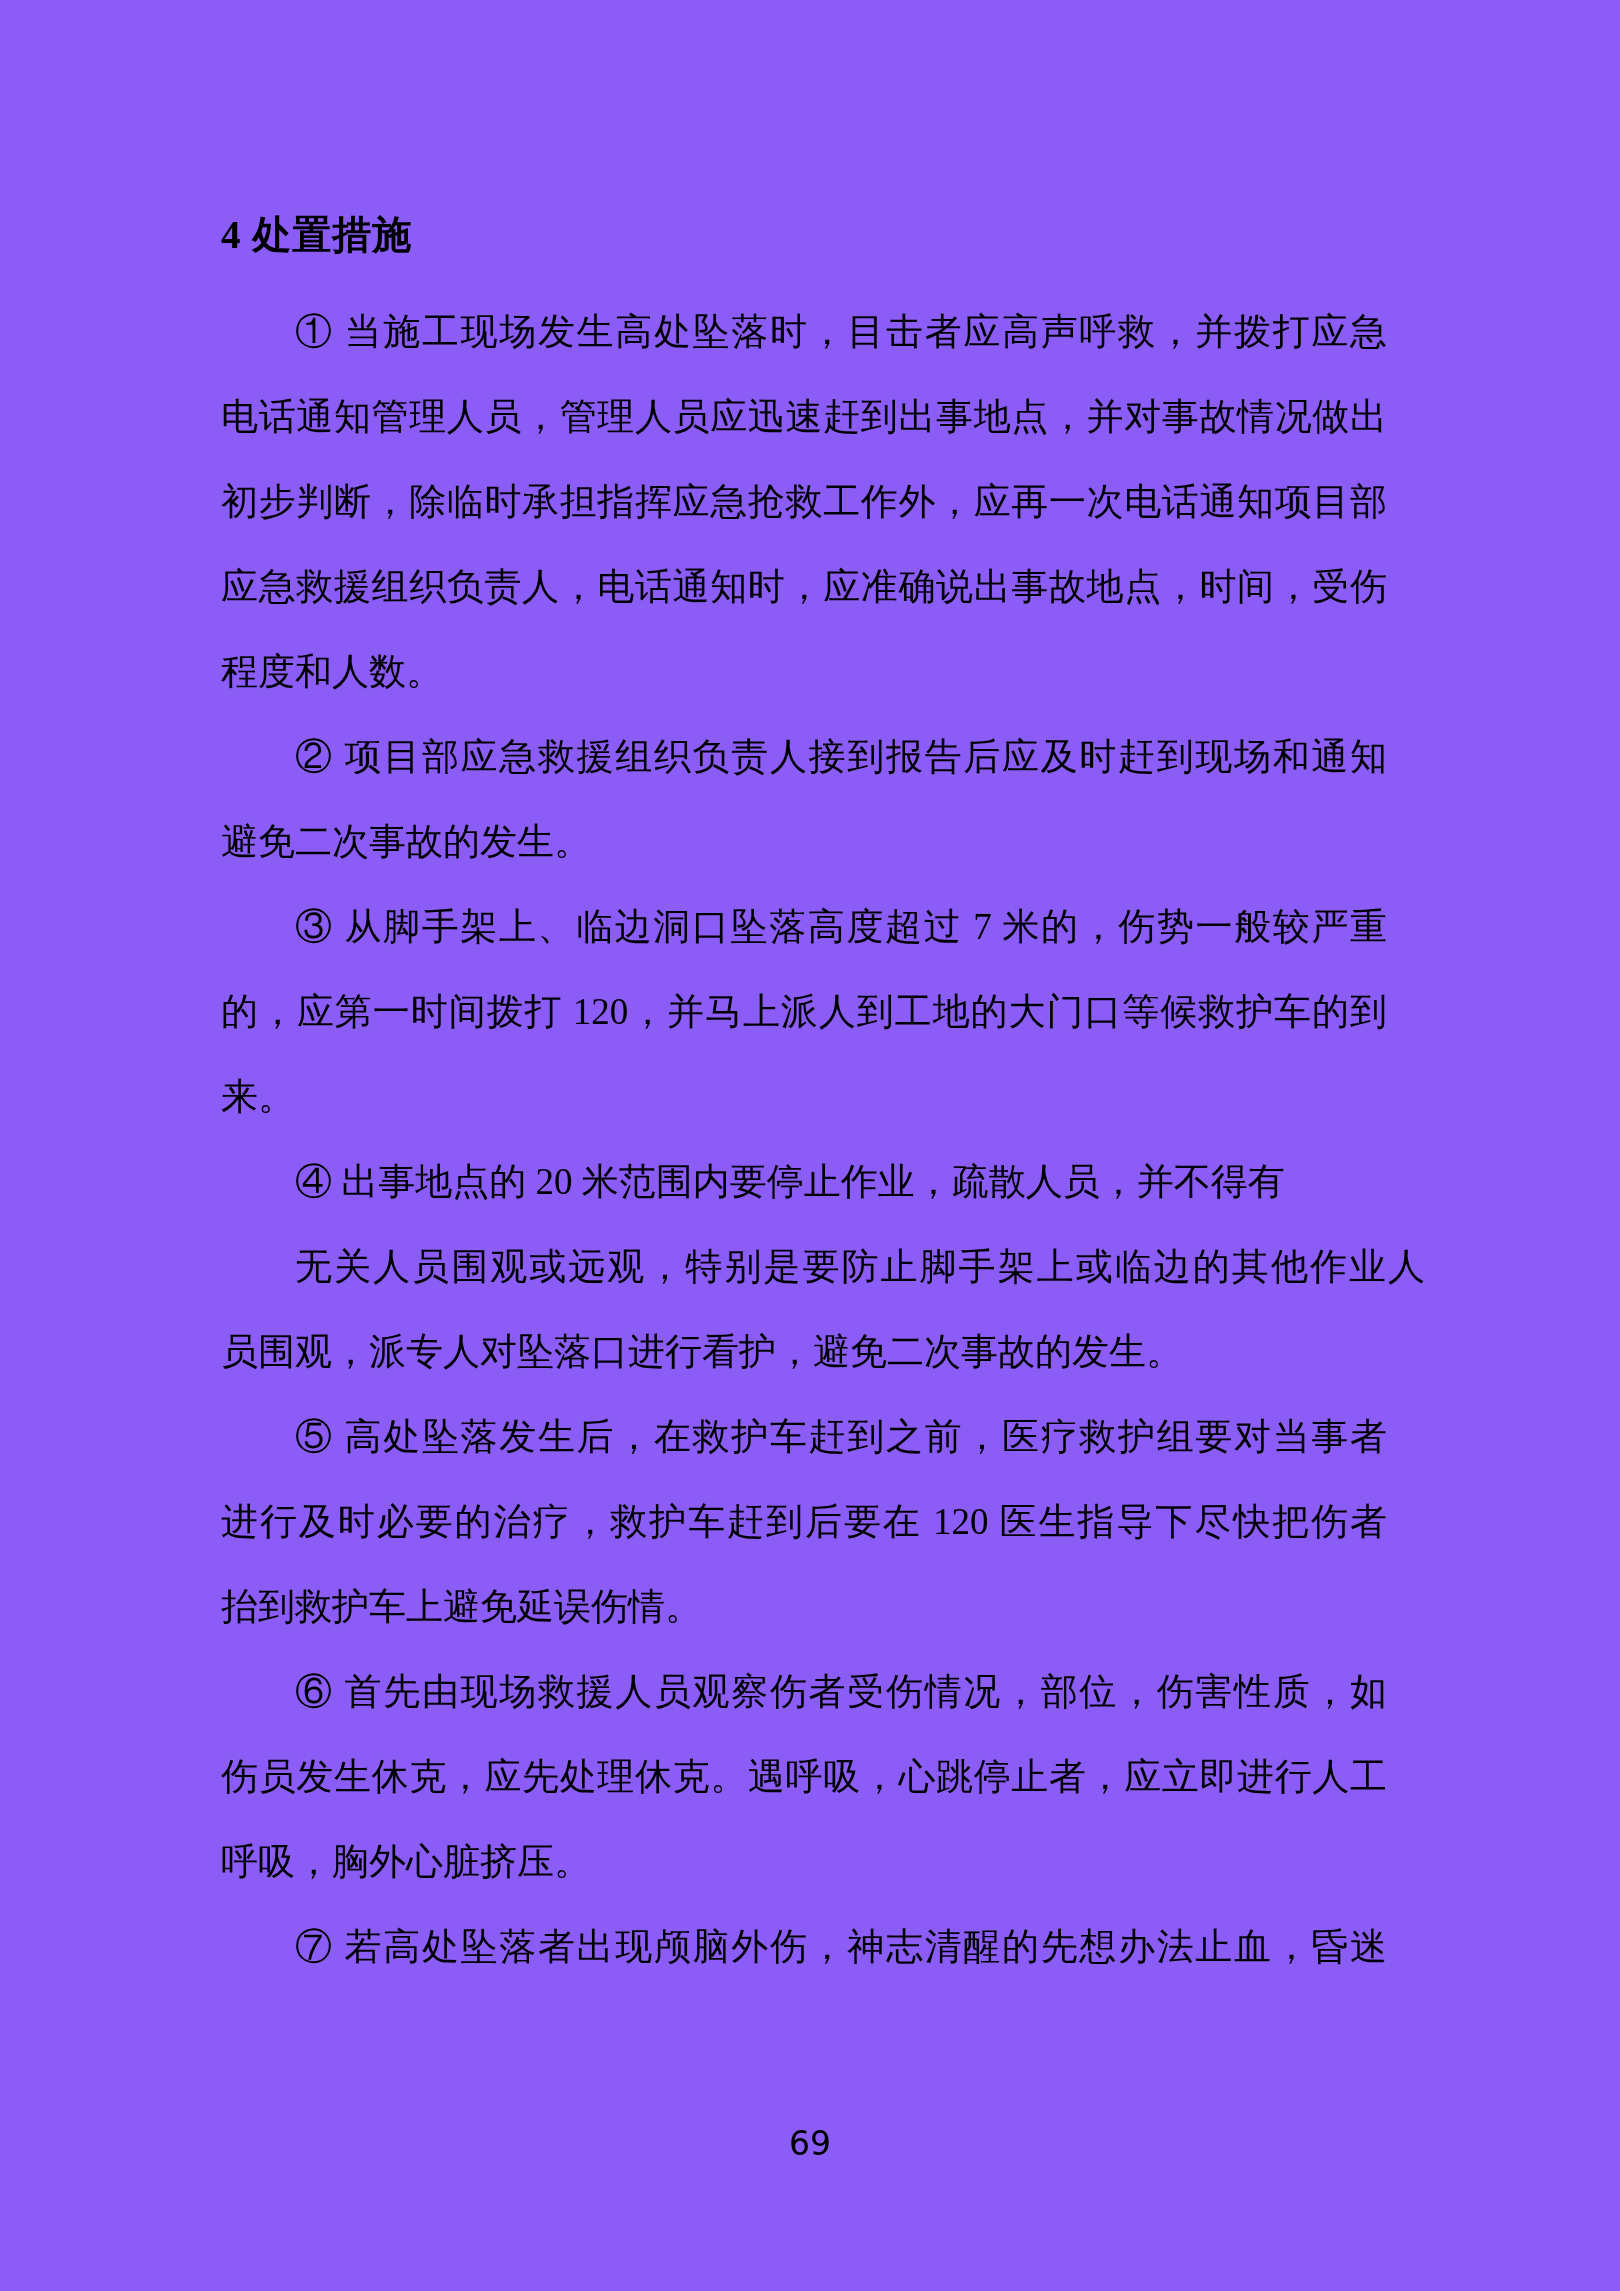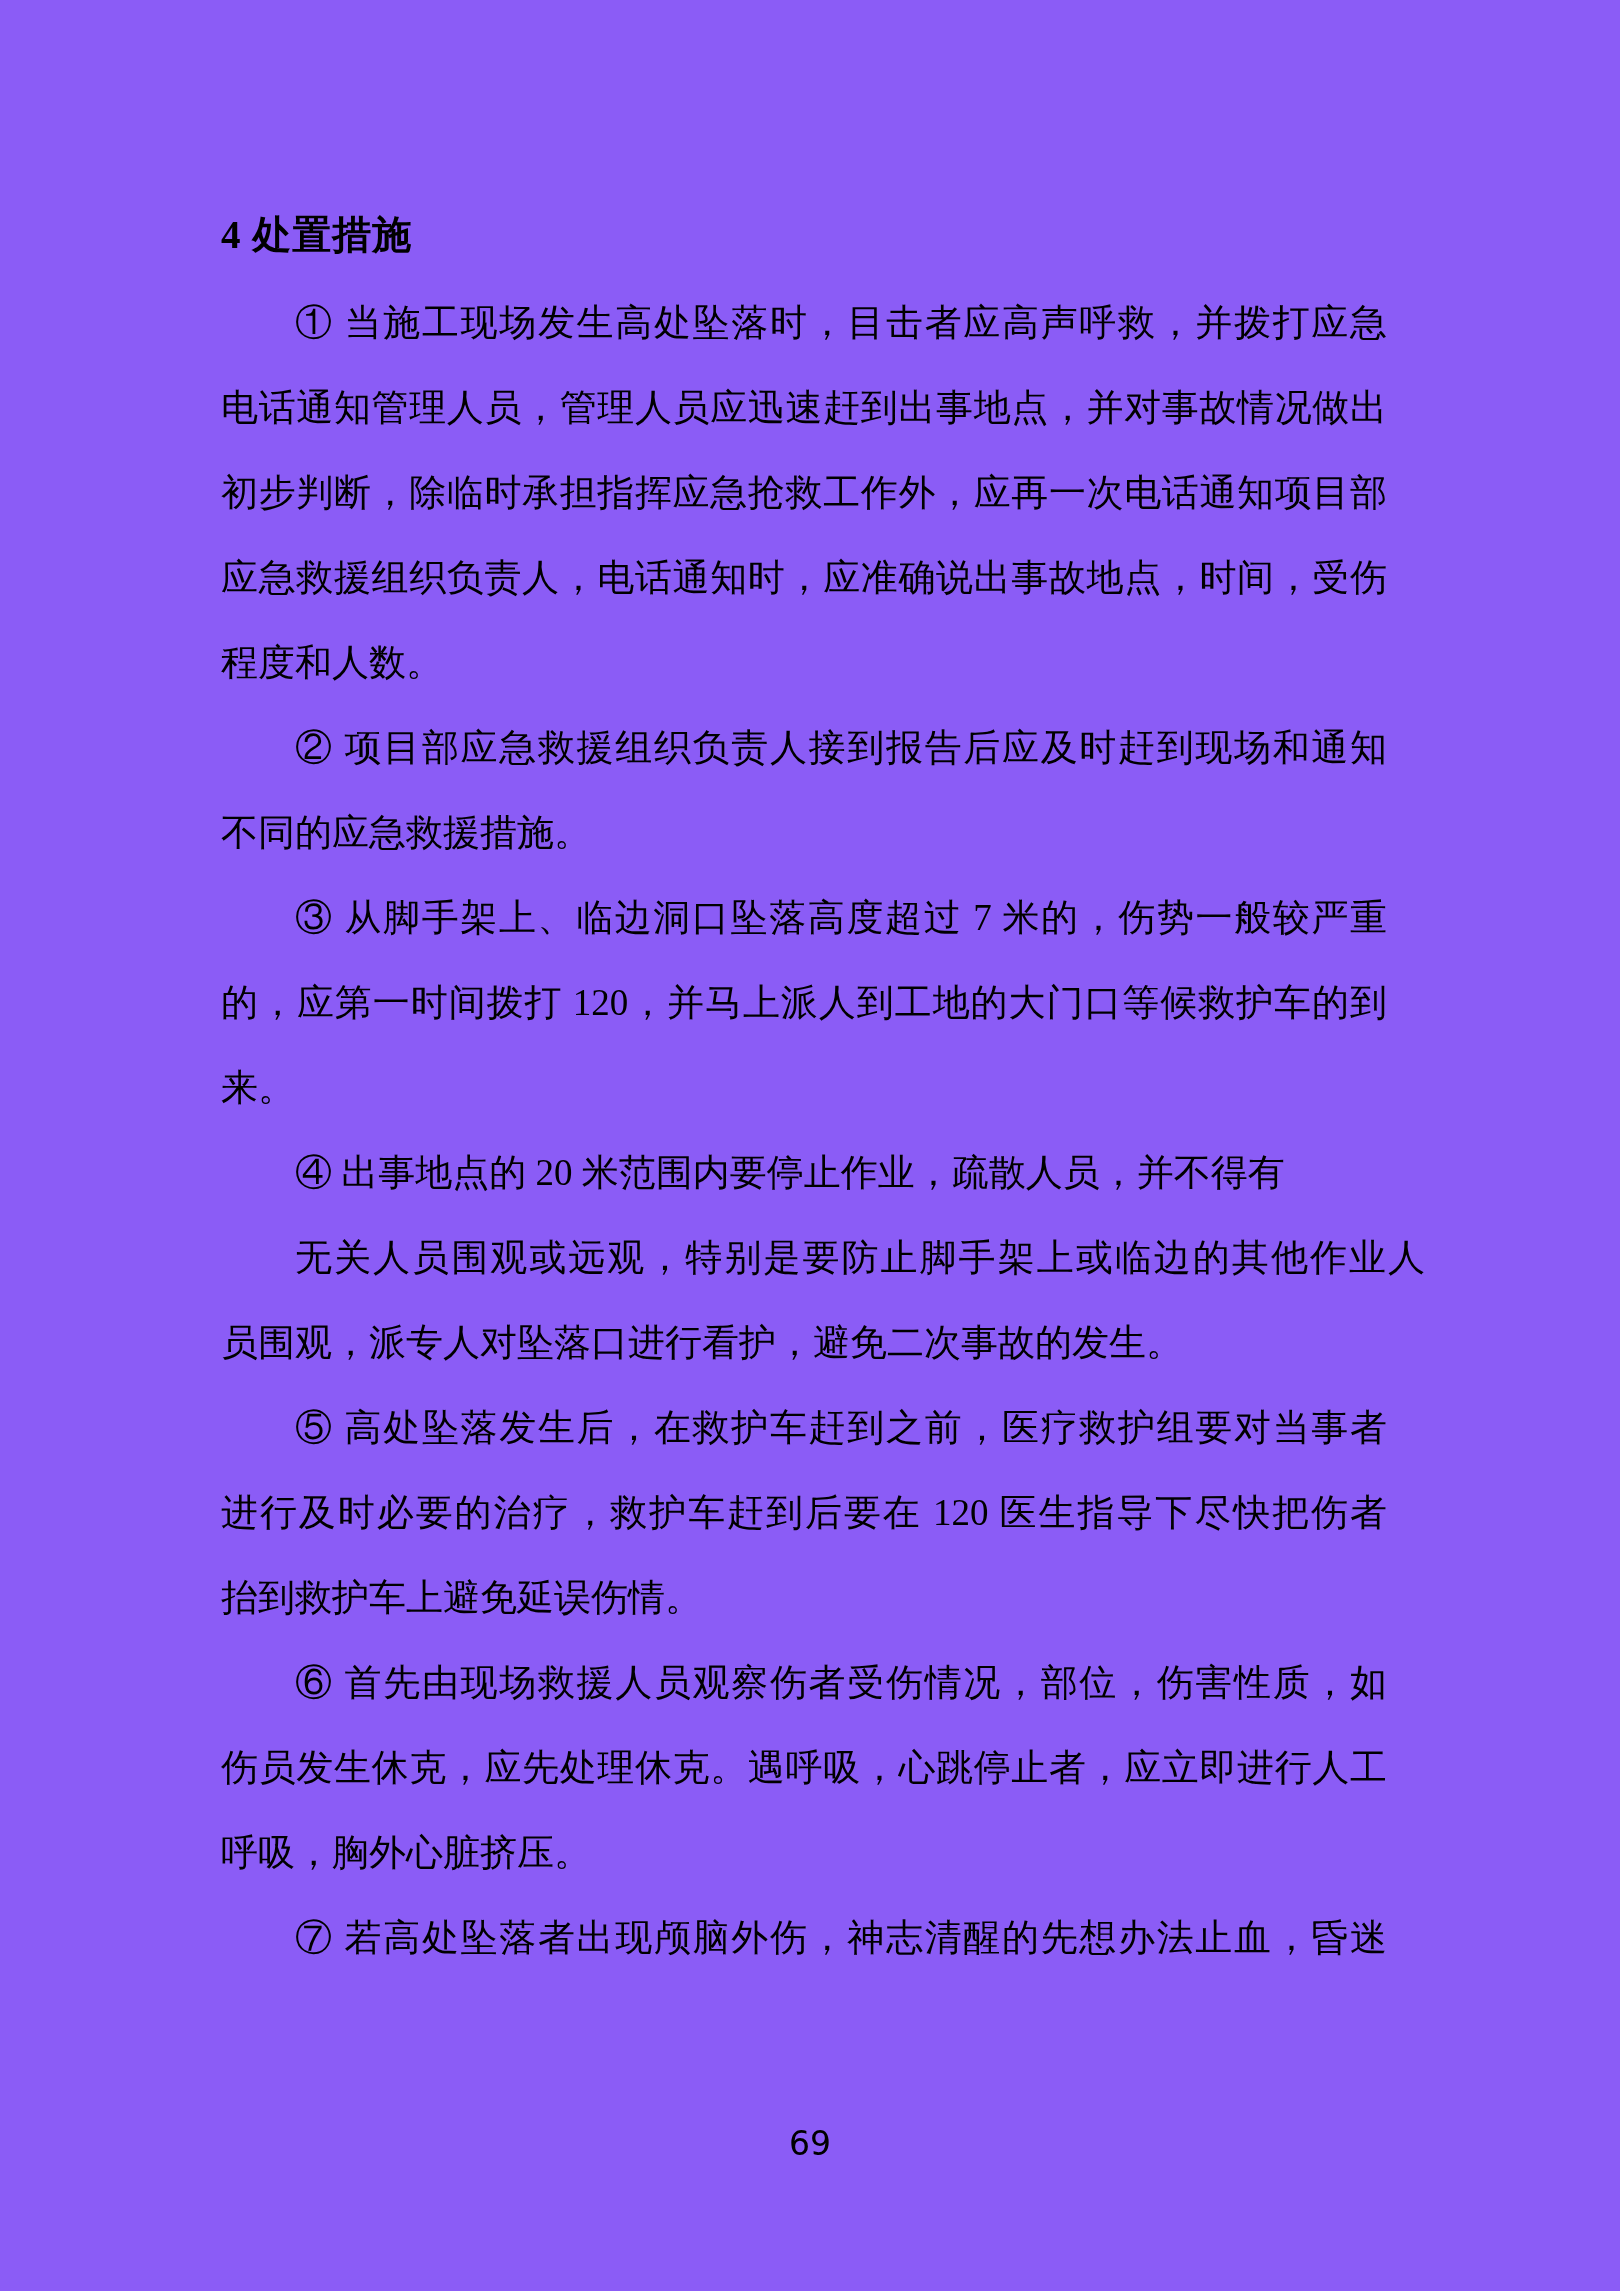--- a/index.html
+++ b/index.html
@@ -23,21 +23,21 @@
     margin: 0;
     font-size: 39px;
     line-height: 51px;
     font-weight: bold;
     letter-spacing: 1px;
     white-space: nowrap;
   }
   .body {
     position: absolute;
     left: 221px;
-    top: 280px;
+    top: 289px;
     width: 1166px;
     font-size: 37px;
   }
   .line {
     height: 85px;
     line-height: 85px;
     letter-spacing: 0px;
   }
   .line.justify {
     text-align: justify;
@@ -67,21 +67,21 @@
 <div class="page">
   <h1 class="heading">4 处置措施</h1>
 
   <div class="body">
       <div class="line indent justify">① 当施工现场发生高处坠落时，目击者应高声呼救，并拨打应急</div>
       <div class="line justify">电话通知管理人员，管理人员应迅速赶到出事地点，并对事故情况做出</div>
       <div class="line justify">初步判断，除临时承担指挥应急抢救工作外，应再一次电话通知项目部</div>
       <div class="line justify">应急救援组织负责人，电话通知时，应准确说出事故地点，时间，受伤</div>
       <div class="line">程度和人数。</div>
       <div class="line indent justify">② 项目部应急救援组织负责人接到报告后应及时赶到现场和通知</div>
-      <div class="line">不同的应急救援措施。</div>
+      <div class="line">避免二次事故的发生。</div>
       <div class="line indent justify">③ 从脚手架上、临边洞口坠落高度超过 7 米的，伤势一般较严重</div>
       <div class="line justify">的，应第一时间拨打 120，并马上派人到工地的大门口等候救护车的到</div>
       <div class="line">来。</div>
       <div class="line indent">④ 出事地点的 20 米范围内要停止作业，疏散人员，并不得有</div>
       <div class="line indent justify wide">无关人员围观或远观，特别是要防止脚手架上或临边的其他作业人</div>
       <div class="line">员围观，派专人对坠落口进行看护，避免二次事故的发生。</div>
       <div class="line indent justify">⑤ 高处坠落发生后，在救护车赶到之前，医疗救护组要对当事者</div>
       <div class="line justify">进行及时必要的治疗，救护车赶到后要在 120 医生指导下尽快把伤者</div>
       <div class="line">抬到救护车上避免延误伤情。</div>
       <div class="line indent justify">⑥ 首先由现场救援人员观察伤者受伤情况，部位，伤害性质，如</div>

